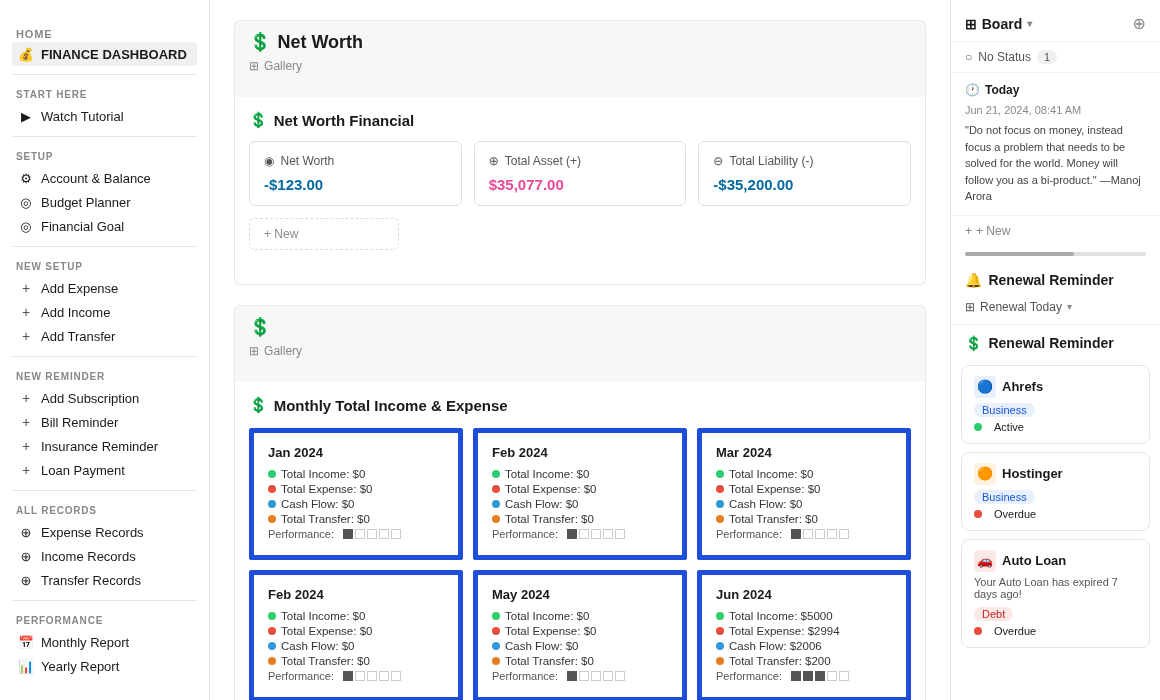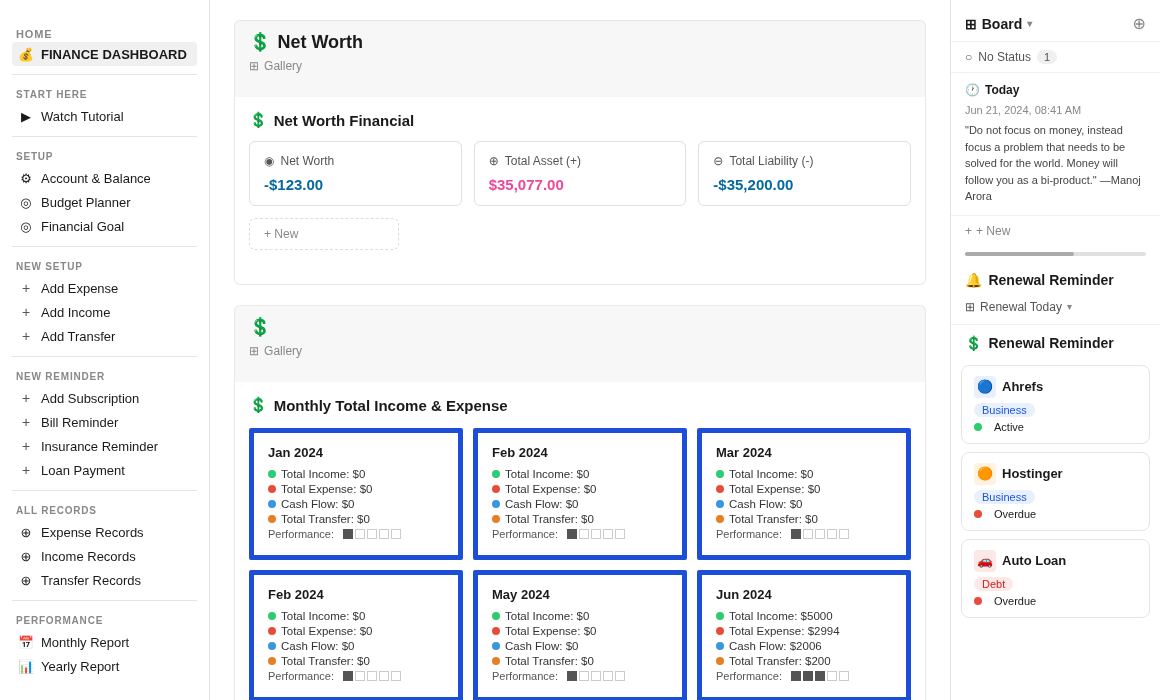--- a/index.html
+++ b/index.html
@@ -491,20 +491,21 @@
     <div class="rp-status">
       <span class="status-dot status-overdue"></span>
       <span>Overdue</span>
     </div>
   </div>
       <div class="rp-card">
     <div class="rp-card-header">
       <div class="rp-card-icon" style="background:#fde8e8">🚗</div>
       <div class="rp-card-name">Auto Loan</div>
     </div>
+    <div class="rp-card-desc">Your Auto Loan has expired 7 days ago!</div>
     <span class="rp-tag tag-debt">Debt</span>
     <div class="rp-status">
       <span class="status-dot status-overdue"></span>
       <span>Overdue</span>
     </div>
   </div>
     </div>
 </div>
 
 </body></html>

